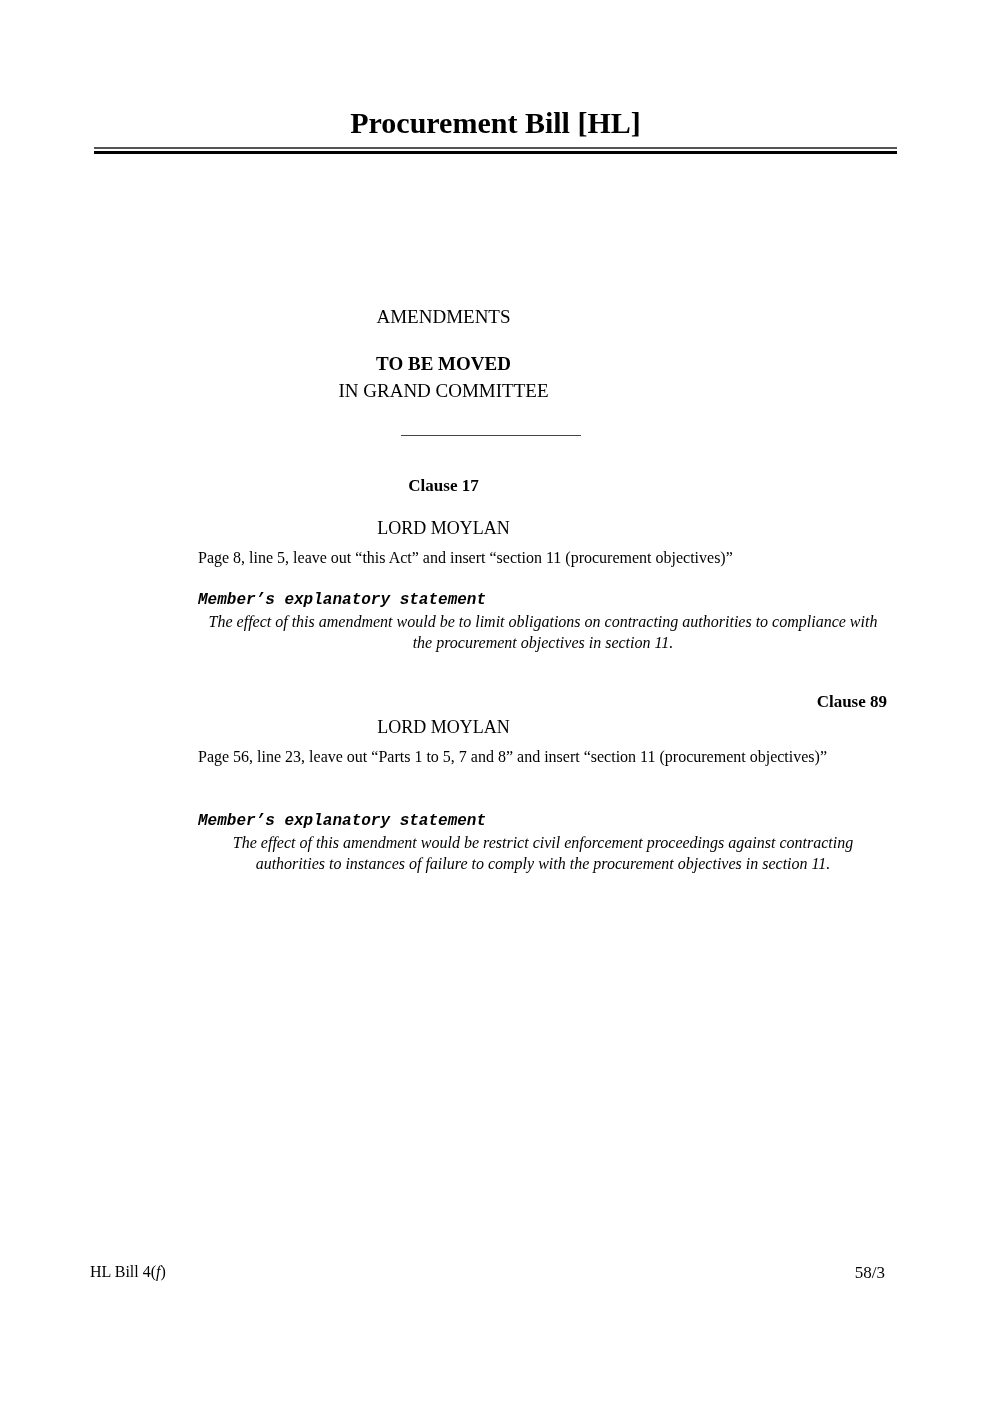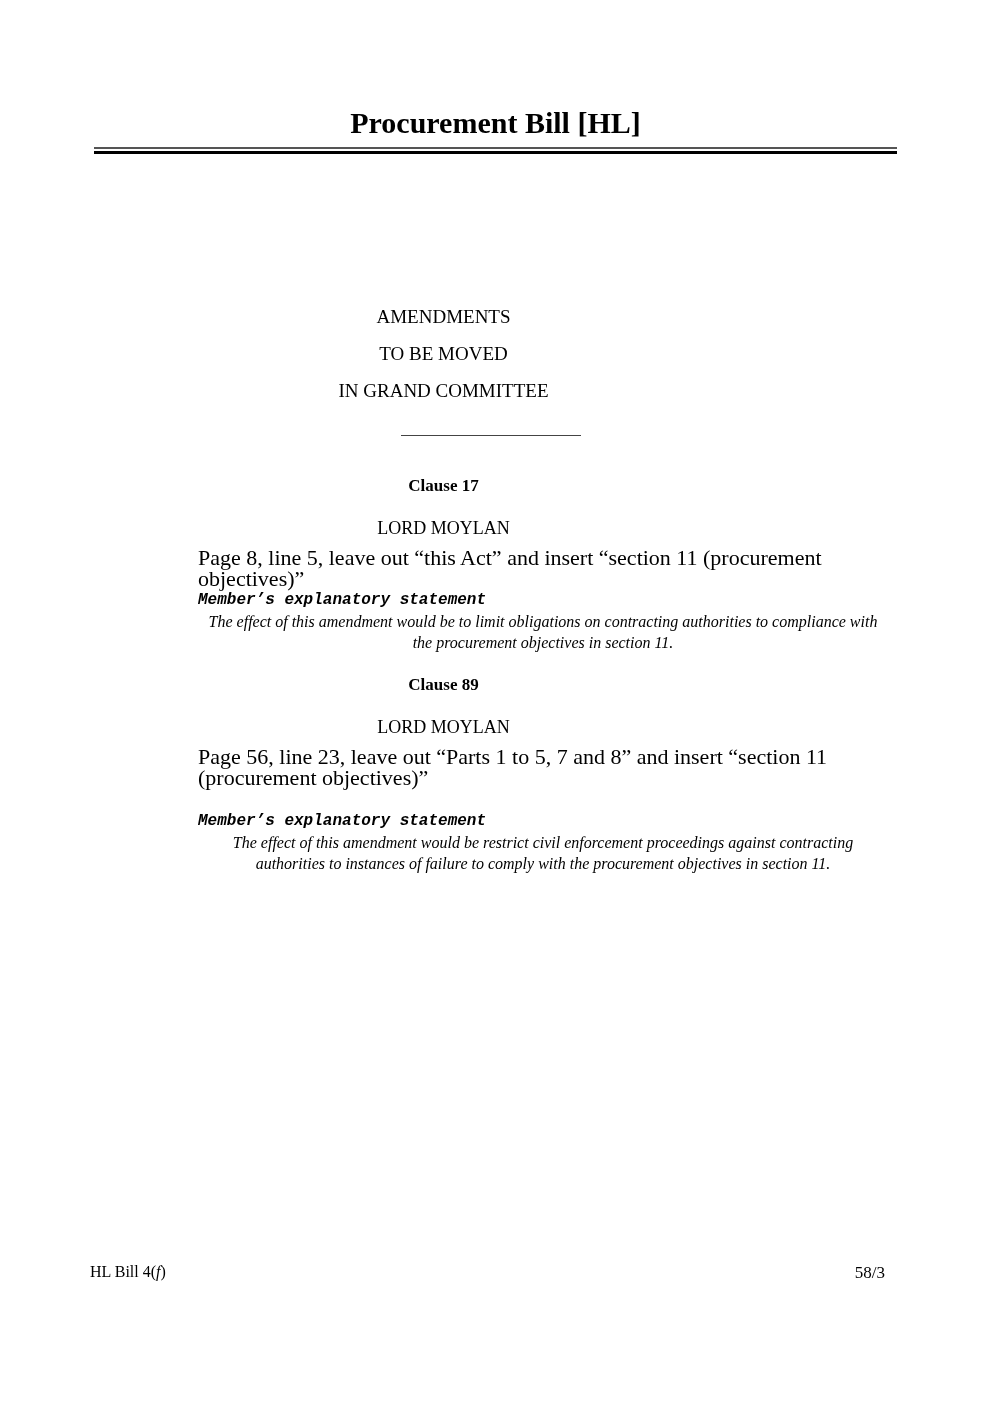--- a/index.html
+++ b/index.html
@@ -4,44 +4,44 @@
 <style>
   html, body { margin: 0; padding: 0; background: #ffffff; }
   body { width: 991px; height: 1401px; position: relative; font-family: "Liberation Serif", "DejaVu Serif", serif; color: #000; }
   .title { position: absolute; left: 0; width: 991px; top: 106px; text-align: center; font-size: 30px; font-weight: bold; letter-spacing: 0px; }
   .rule-thin { position: absolute; left: 94px; width: 803px; top: 147px; height: 2px; background: #555; }
   .rule-thick { position: absolute; left: 94px; width: 803px; top: 151px; height: 3px; background: #000; }
   .center { position: absolute; left: 0; width: 887px; text-align: center; font-size: 19px; }
   .sep { position: absolute; left: 401px; width: 180px; top: 435px; height: 1px; background: #444; }
   .clause { font-weight: bold; font-size: 17px; }
   .lord { font-size: 18px; }
-  .body-text { position: absolute; left: 198px; width: 700px; font-size: 22px; line-height: 21px; font-family: Liberation Serif, serif; }
+  .body-text { position: absolute; left: 198px; width: 700px; font-size: 16px; line-height: 21px; font-family: Liberation Serif, serif; }
   .stmt-h { position: absolute; left: 198px; font-size: 16px; font-style: italic; font-weight: bold; font-family: Liberation Mono, monospace; }
   .stmt { position: absolute; left: 198px; width: 690px; font-size: 16px; font-style: italic; line-height: 21px; text-align: center; }
   .footer-left { position: absolute; left: 90px; top: 1263px; font-size: 16px; }
   .footer-right { position: absolute; right: 106px; top: 1263px; font-size: 17px; }
 </style>
 </head>
 <body>
 
 <div class="title">Procurement Bill [HL]</div>
 <div class="rule-thin"></div>
 <div class="rule-thick"></div>
 
 <div class="center" style="top:306px;">AMENDMENTS</div>
-<div class="center" style="top:343px;">TO BE MOVED</div>
+<div class="center" style="top:353px;font-weight:bold;">TO BE MOVED</div>
 <div class="center" style="top:380px;">IN GRAND COMMITTEE</div>
 <div class="sep"></div>
 
 <div class="center clause" style="top:476px;">Clause 17</div>
 <div class="center lord" style="top:518px;">LORD MOYLAN</div>
 <div class="body-text" style="top:547px;">Page 8, line 5, leave out “this Act” and insert “section 11 (procurement objectives)”</div>
 <div class="stmt-h" style="top:591px;">Member’s explanatory statement</div>
 <div class="stmt" style="top:611px;">The effect of this amendment would be to limit obligations on contracting authorities to compliance with the procurement objectives in section 11.</div>
 
-<div class="center clause" style="top:675px;">Clause 89</div>
+<div class="center clause" style="top:692px;text-align:right;">Clause 89</div>
 <div class="center lord" style="top:717px;">LORD MOYLAN</div>
 <div class="body-text" style="top:746px;">Page 56, line 23, leave out “Parts 1 to 5, 7 and 8” and insert “section 11 (procurement objectives)”</div>
 <div class="stmt-h" style="top:812px;">Member’s explanatory statement</div>
 <div class="stmt" style="top:832px;">The effect of this amendment would be restrict civil enforcement proceedings against contracting authorities to instances of failure to comply with the procurement objectives in section 11.</div>
 
 <div class="footer-left"><span>HL Bill 4(</span><i>f</i><span>)</span></div>
 <div class="footer-right">58/3</div>
 
 </body></html>

